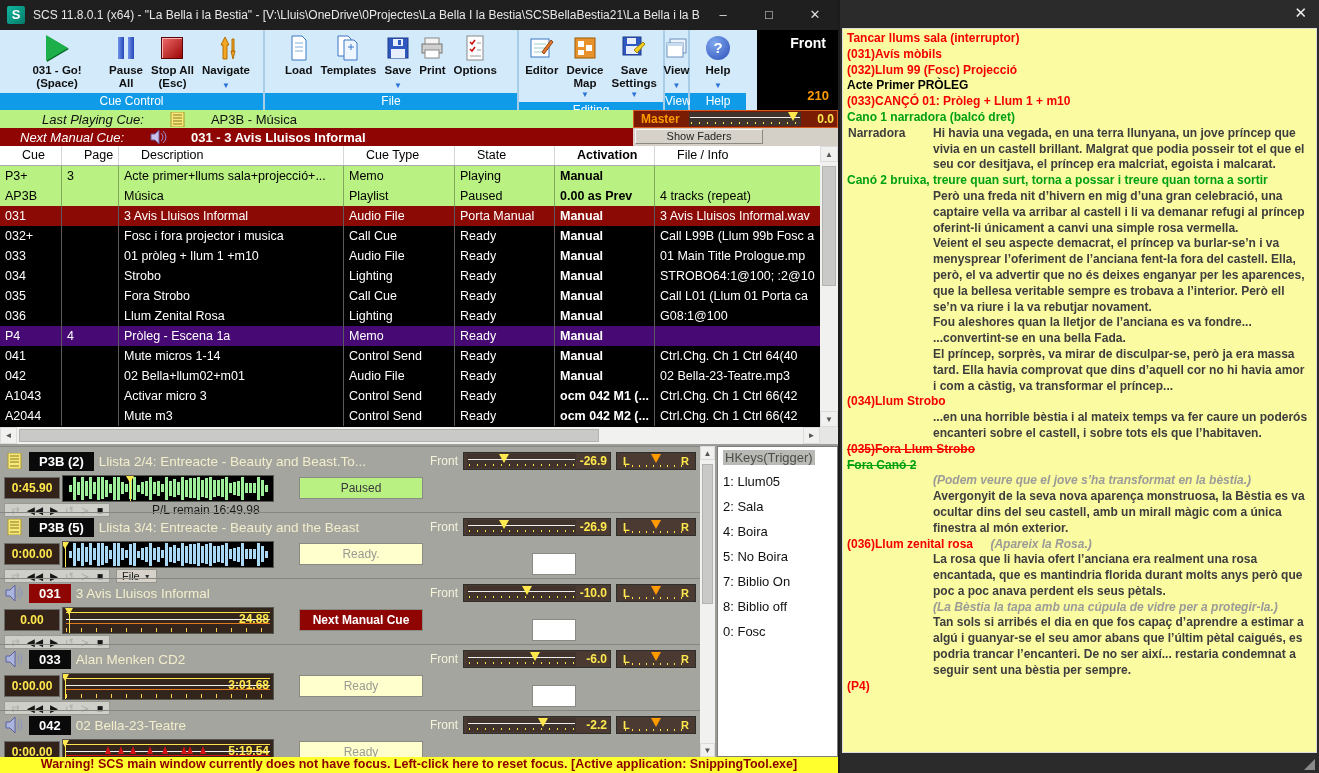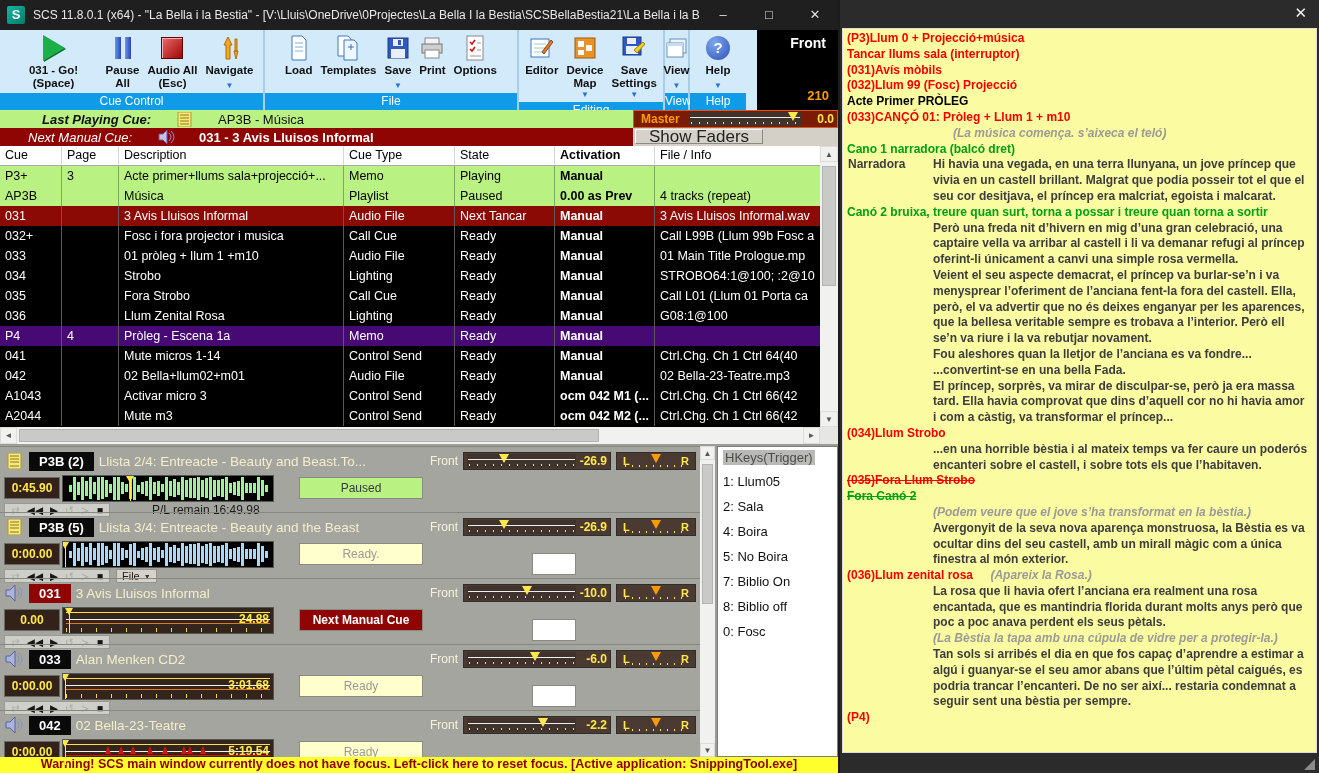--- a/index.html
+++ b/index.html
@@ -36,29 +36,29 @@
   .lbl-italic { font-style:italic; margin-left:42px; }
   #row-last .cueval { margin-left:26px; }
   #master { position:absolute; right:0; top:110px; width:205px; height:18px; background:#7a1c03; border:1px solid #d95b1f; display:flex; align-items:center; padding:0 3px; gap:5px; }
   #master .mlabel { color:#ff9a00; font-size:12px; font-weight:bold; padding:0 4px; }
   .fstrip { position:relative; flex:1; height:14px; background:#40332c; }
   .fstrip::before { content:''; position:absolute; left:1px; right:1px; top:5px; height:1px; background:#efefef; }
   .fstrip::after { content:''; position:absolute; left:2px; right:2px; bottom:2px; height:2px; background:repeating-linear-gradient(90deg,#ffe34d 0 1px,transparent 1px 8px); }
   .tri { position:absolute; top:0; width:0; height:0; border-left:5px solid transparent; border-right:5px solid transparent; border-top:9px solid #ffe84d; z-index:2; }
   .fval { color:#ffe84d; font-size:12px; font-weight:bold; min-width:28px; text-align:right; }
   #row-next { position:absolute; left:0; top:128px; width:633px; height:18px; background:#8e0503; display:flex; align-items:center; font-size:13px; color:#fff; }
-  #row-next .lbl-italic { margin-left:28px; }
+  #row-next .lbl-italic { margin-left:20px; }
   #row-next .cueval { margin-left:24px; font-weight:bold; }
   #sf-wrap { position:absolute; left:633px; top:128px; width:205px; height:18px; background:#d4d0c8; }
-  #showfaders { position:absolute; left:2px; top:1px; width:128px; height:15px; background:#d6d2ca; border:1px solid #8a8a85; border-top-color:#f7f7f4; border-left-color:#f7f7f4; font-size:17px; text-align:center; line-height:13px; color:#222; }
+  #showfaders { position:absolute; left:2px; top:1px; width:128px; height:15px; background:#d6d2ca; border:1px solid #8a8a85; border-top-color:#f7f7f4; border-left-color:#f7f7f4; font-size:11px; text-align:center; line-height:13px; color:#222; }
   .mini-icon { margin-left:26px; display:inline-flex; }
 
   
   #thead { position:absolute; left:0; top:146px; width:820px; height:20px; background:#fff; display:flex; font-size:12.5px; color:#000; border-bottom:1px solid #aaa; }
-  #thead .th { line-height:19px; padding-left:5px; border-right:1px solid #d7d7d7; overflow:hidden; white-space:nowrap; }
+  #thead .th { line-height:19px; padding-left:22px; border-right:1px solid #d7d7d7; overflow:hidden; white-space:nowrap; }
   #cue-rows { position:absolute; left:0; top:166px; width:820px; height:261px; background:#000; overflow:hidden; }
   .crow { display:flex; height:20px; line-height:20px; font-size:12.5px; }
   .crow span { padding-left:5px; border-right:1px solid #5a5a5a; overflow:hidden; white-space:nowrap; }
   .crow.green { background:#b9f183; color:#000; }
   .crow.green span { border-color:rgba(0,0,0,.3); }
   .crow.darkred { background:#8c0a06; color:#fff; }
   .crow.black { background:#000; color:#fff; }
   .crow.purple { background:#470a74; color:#fff; }
   .c-cue{width:62px;} .c-page{width:57px;} .c-desc{width:225px;} .c-type{width:111px;} .c-state{width:100px;} .c-act{width:100px;font-weight:bold;} .c-info{flex:1;border-right:none!important;}
 
@@ -180,21 +180,21 @@
                   <i></i>
                 </span>
               </span>
             <span>Pause</span>
               <span>All</span>
           </div>
           <div class="tbtn">
             <span class="ticon">
                 <span class="i-stop"></span>
               </span>
-            <span>Audio All</span>
+            <span>Stop All</span>
               <span>(Esc)</span>
           </div>
           <div class="tbtn">
             <span class="ticon">
               <svg width="22" height="26" viewBox="0 0 22 26">
                   <path d="M6 10 L10 2 L14 10 L12 10 L12 24 L8 24 L8 10 Z" fill="#f5a623" stroke="#b06f05"></path>
                   <path d="M16 16 L20 16 L18 24 Z M17 4 L19 4 L19 16 L17 16 Z" fill="#f5a623" stroke="#b06f05"></path>
                 </svg>
             </span>
             <span>Navigate</span>
@@ -333,21 +333,21 @@
         <div class="tlabel">Help</div>
       </div>
     </div>
 
     <div id="frontbox">
       <span class="front-name">Front</span>
       <span class="front-val">210</span>
     </div>
 
     <div id="row-last">
-      <span class="lbl-italic" style="font-weight:bold">Last Playing Cue:</span>
+      <span class="lbl-italic" style="font-weight:normal">Last Playing Cue:</span>
       <span class="mini-icon">
         <svg width="15" height="15" viewBox="0 0 15 15">
             <rect x="1" y="0" width="13" height="15" fill="#f7e87a" stroke="#b09a2f"></rect>
             <path d="M3 3 h9 M3 6 h9 M3 9 h9 M3 12 h9" stroke="#8a7a20"></path>
           </svg>
       </span>
       <span class="cueval">AP3B - Música</span>
     </div>
     <div id="master">
       <span class="mlabel">Master</span>
@@ -402,21 +402,21 @@
           <span class="c-state">Paused</span>
           <span class="c-act">0.00 as Prev</span>
           <span class="c-info">4 tracks (repeat)</span>
         </div>
 
         <div class="crow darkred">
           <span class="c-cue">031</span>
           <span class="c-page"></span>
           <span class="c-desc">3 Avis Lluisos Informal</span>
           <span class="c-type">Audio File</span>
-          <span class="c-state">Next Tancar</span>
+          <span class="c-state">Porta Manual</span>
           <span class="c-act">Manual</span>
           <span class="c-info">3 Avis Lluisos Informal.wav</span>
         </div>
 
         <div class="crow black">
           <span class="c-cue">032+</span>
           <span class="c-page"></span>
           <span class="c-desc">Fosc i fora projector i musica</span>
           <span class="c-type">Call Cue</span>
           <span class="c-state">Ready</span>
@@ -898,61 +898,51 @@
 
     <div id="warnbar">Warning! SCS main window currently does not have focus. Left-click here to reset focus. [Active application: SnippingTool.exe]</div>
   </div>
 
   <div id="notes">
     <div id="notes-tb">
       <span id="notes-close">✕</span>
     </div>
     <div id="notes-body">
 
+
         <div class="nline red">
           <span class="spk"></span>
-          <span class="txt">(P3)Llum 0 + Projecció+música</span>
+          <span class="txt">Tancar llums sala (interruptor)</span>
           
         </div>
 
         <div class="nline red">
           <span class="spk"></span>
-          <span class="txt">Tancar llums sala (interruptor)</span>
+          <span class="txt">(031)Avís mòbils</span>
           
         </div>
 
         <div class="nline red">
           <span class="spk"></span>
-          <span class="txt">(031)Avís mòbils</span>
+          <span class="txt">(032)Llum 99 (Fosc) Projecció</span>
+          
+        </div>
+
+        <div class="nline black">
+          <span class="spk"></span>
+          <span class="txt">Acte Primer PRÒLEG</span>
           
         </div>
 
         <div class="nline red">
           <span class="spk"></span>
-          <span class="txt">(032)Llum 99 (Fosc) Projecció</span>
-          
-        </div>
-
-        <div class="nline black">
-          <span class="spk"></span>
-          <span class="txt">Acte Primer PRÒLEG</span>
-          
-        </div>
-
-        <div class="nline red">
-          <span class="spk"></span>
           <span class="txt">(033)CANÇÓ 01: Pròleg + Llum 1 + m10</span>
           
         </div>
 
-        <div class="nline stage ind2">
-          <span class="spk"></span>
-          <span class="txt">(La música comença. s’aixeca el teló)</span>
-          
-        </div>
 
         <div class="nline green">
           <span class="spk"></span>
           <span class="txt">Cano 1 narradora (balcó dret)</span>
           
         </div>
 
         <div class="nline body">
           <span class="spk">Narradora</span>
           <span class="txt">Hi havia una vegada, en una terra llunyana, un jove príncep que vivia en un castell brillant. Malgrat que podia posseir tot el que el seu cor desitjava, el príncep era malcriat, egoista i malcarat.</span>

